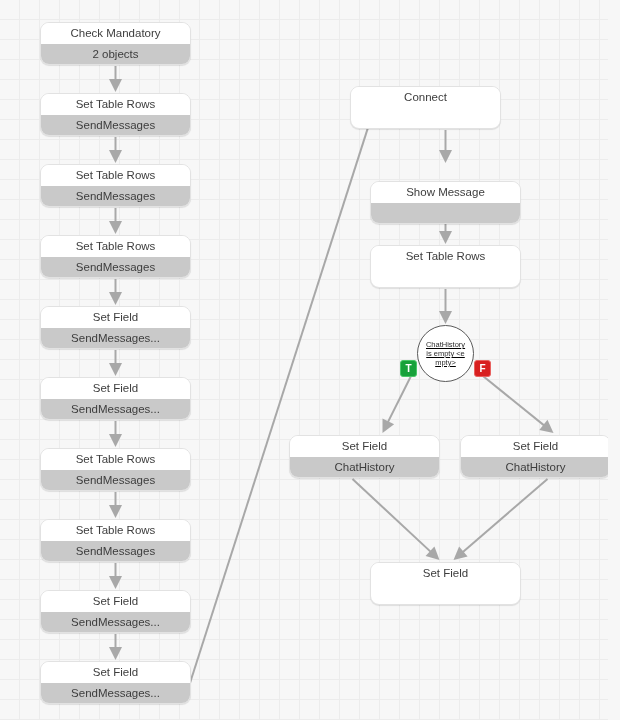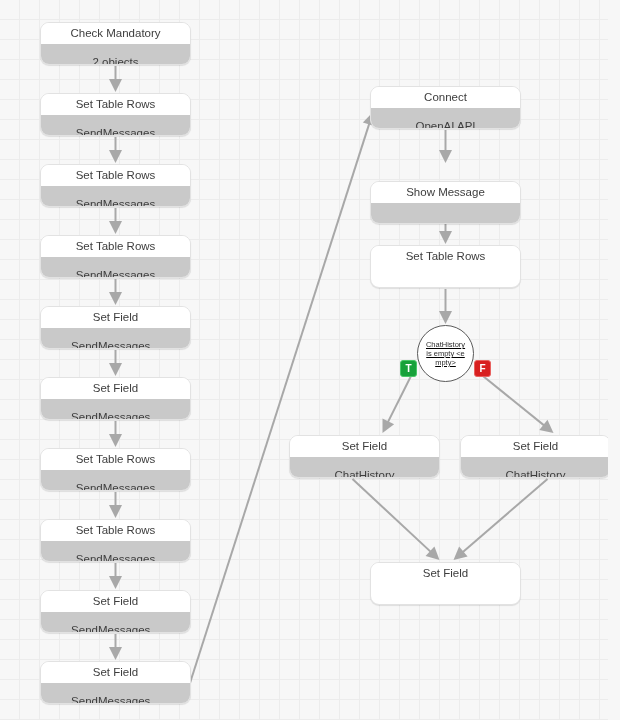--- a/index.html
+++ b/index.html
@@ -59,21 +59,21 @@
   .node-sub {
     height: 21px;
     line-height: 21px;
     text-align: center;
     font-size: 11.5px;
     color: #3d3d3d;
     background: #c9c9c9;
     white-space: nowrap;
     overflow: hidden;
     text-overflow: ellipsis;
-    padding: 8px 6px;
+    padding: 0 6px;
     box-sizing: border-box;
   }
   .decision {
     position: absolute;
     border-radius: 50%;
     background: #ffffff;
     border: 1px solid #5a5a5a;
     box-sizing: border-box;
     display: flex;
     align-items: center;
@@ -187,23 +187,22 @@
         <div class="node-sub">SendMessages</div>
       </div>
       <div class="node" style="left: 40px; top: 590px; width: 151px; height: 43px;">
         <div class="node-title">Set Field</div>
         <div class="node-sub">SendMessages...</div>
       </div>
       <div class="node" style="left: 40px; top: 661px; width: 151px; height: 43px;">
         <div class="node-title">Set Field</div>
         <div class="node-sub">SendMessages...</div>
       </div>
-      <div class="node" style="left: 370px; top: 86px; width: 151px; height: 43px;">
+      <div class="node" style="left: 350px; top: 86px; width: 151px; height: 43px;">
         <div class="node-title">Connect</div>
-        <div class="node-sub">OpenAI API</div>
       </div>
       <div class="node" style="left: 370px; top: 181px; width: 151px; height: 43px;">
         <div class="node-title">Show Message</div>
         <div class="node-sub"></div>
       </div>
       <div class="node" style="left: 370px; top: 245px; width: 151px; height: 43px;">
         <div class="node-title">Set Table Rows</div>
       </div>
       <div class="node" style="left: 289px; top: 435px; width: 151px; height: 43px;">
         <div class="node-title">Set Field</div>

